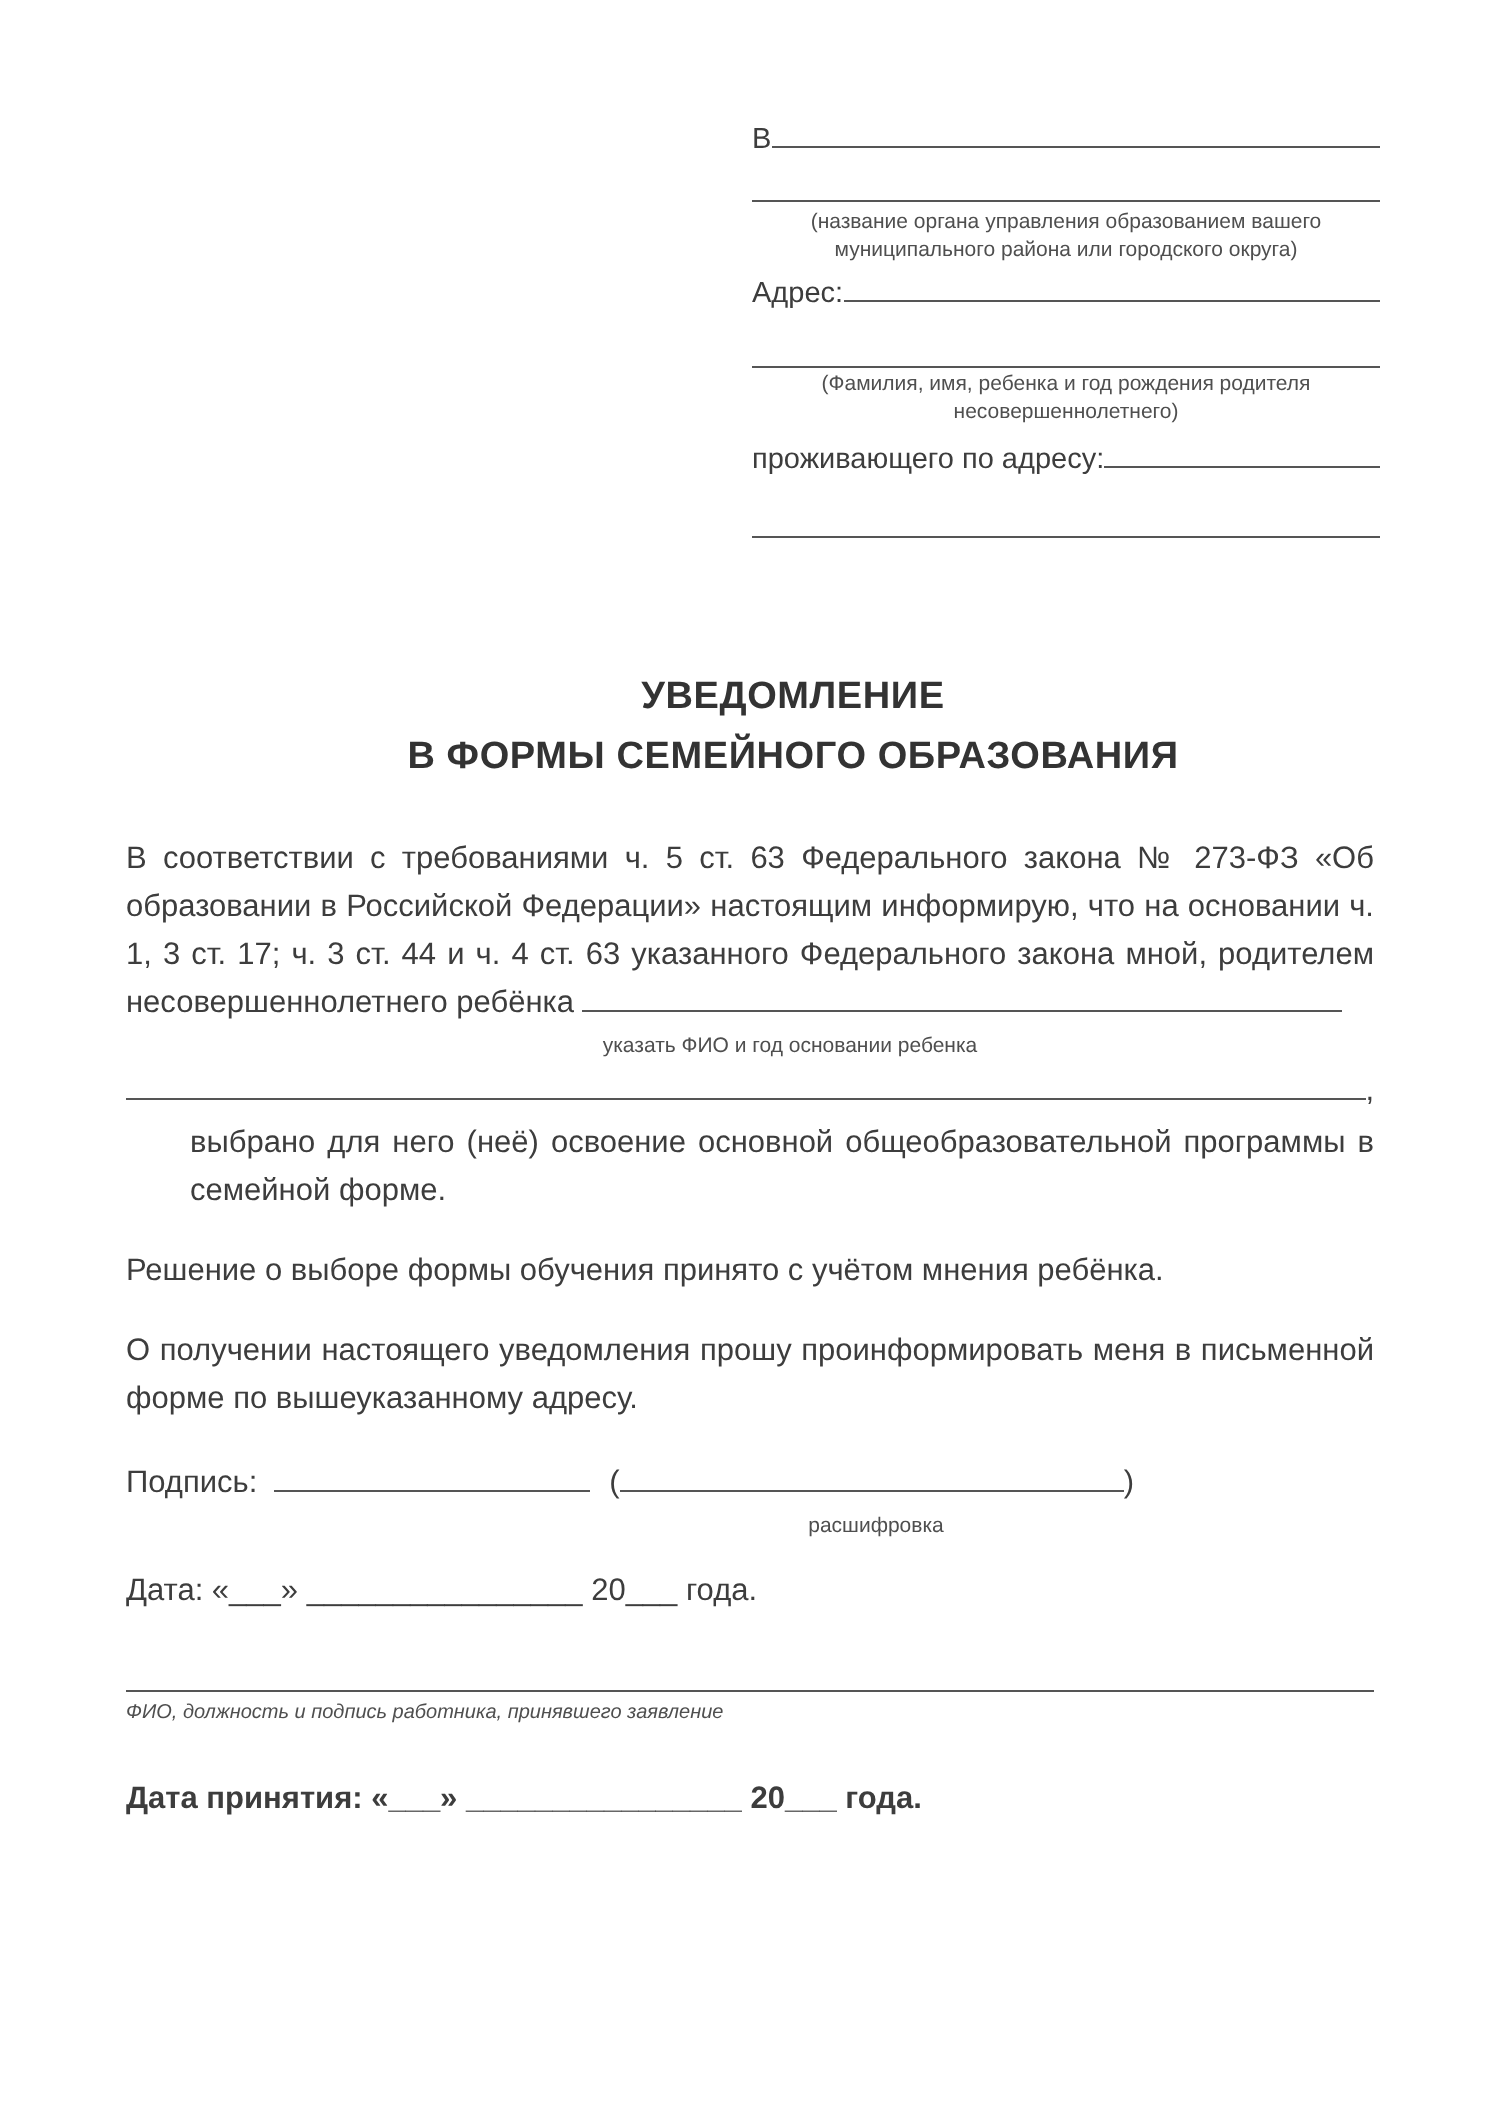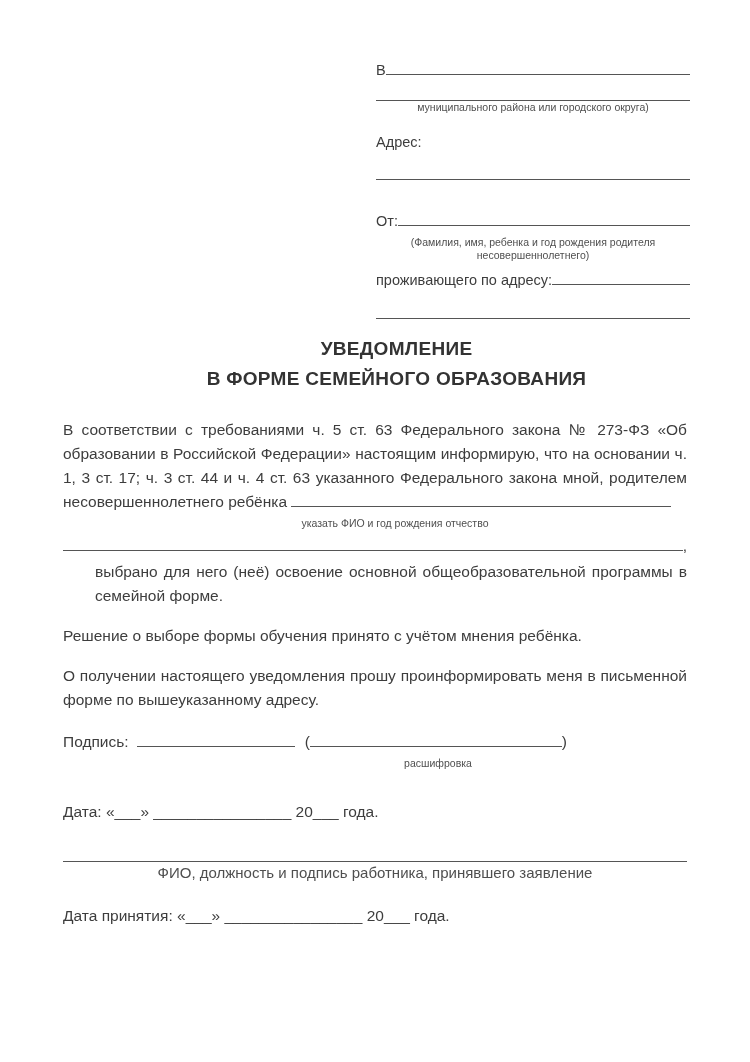--- a/index.html
+++ b/index.html
@@ -32,21 +32,21 @@
   .rule.r1 { height: 19px; }
   .rule.r2 { height: 24px; }
   .rule.r3 { height: 26px; }
   .caption {
     font-size: 10.5px;
     color: #4f4f4f;
     text-align: center;
     line-height: 13.5px;
   }
   .caption.mt { margin-top: 4px; }
-  .gap14 { margin-top: 14px; flex-direction: column; }
+  .gap14 { margin-top: 2px; }
   .gap28 { margin-top: 28px; }
   .gap4  { margin-top: 4px; }
   .gap2  { margin-top: 2px; }
 
   
   .title {
     text-align: center;
     font-weight: 700;
     font-size: 19px;
     line-height: 30px;
@@ -89,75 +89,73 @@
   .sig-blank2 { width: 252px; border-bottom: 1px solid #555; height: 2px; }
   .sig-caption {
     font-size: 10.5px;
     color: #4f4f4f;
     margin-left: 245px;
     width: 260px;
     text-align: center;
     line-height: 14px;
     margin-top: 2px;
   }
-  .date-row { margin-top: 30px; }
+  .date-row { margin-top: 14px; }
 
   
   .separator { height: 16px; border-bottom: 1px solid #555; margin-top: 22px; }
   .worker-caption {
-    font-size: 15px;
+    font-size: 10px;
     color: #4f4f4f;
-    text-align: center;
+    text-align: left;
     line-height: 14px;
     margin-top: 4px;
+    font-style: italic;
   }
-  .acceptance { margin-top: 24px; }
+  .acceptance { margin-top: 24px; font-weight: bold; }
 </style>
 </head>
 <body>
 
 <div class="page">
 
   <div class="header-block">
     <div class="h-row">
       <span class="lbl">В</span>
       <span class="line"></span>
     </div>
     <div class="rule r1"></div>
+    <div class="caption mt">(название органа управления образованием вашего</div>
     <div class="caption">муниципального района или городского округа)</div>
 
     <div class="h-row tall gap14">
       <span class="lbl">Адрес:</span>
       <span class="line"></span>
     </div>
     <div class="rule r2"></div>
 
-    <div class="h-row tall gap28">
-      <span class="lbl">От:</span>
-      <span class="line"></span>
-    </div>
     <div class="caption gap2">(Фамилия, имя, ребенка и год рождения родителя</div>
     <div class="caption">несовершеннолетнего)</div>
 
     <div class="h-row tall gap4">
       <span class="lbl">проживающего по адресу:</span>
       <span class="line"></span>
     </div>
     <div class="rule r3"></div>
   </div>
 
   <div class="title">
     <div>УВЕДОМЛЕНИЕ</div>
-    <div>В ФОРМЕ СЕМЕЙНОГО ОБРАЗОВАНИЯ</div>
+    <div>В ФОРМЫ СЕМЕЙНОГО ОБРАЗОВАНИЯ</div>
   </div>
 
   <div class="content">
 
     <p class="para"><span>В соответствии с требованиями ч. 5 ст. 63 Федерального закона № 273-ФЗ «Об образовании в Российской Федерации» настоящим информирую, что на основании ч. 1, 3 ст. 17;  ч. 3 ст. 44 и ч. 4 ст. 63 указанного Федерального закона мной, родителем несовершеннолетнего ребёнка</span> <span class="inline-blank"></span></p>
-    <div class="child-caption">указать ФИО и год рождения отчество</div>
+    <div class="child-caption">указать ФИО и год основании ребенка</div>
 
     <div class="comma-row">
       <span class="line"></span>
       <span>,</span>
     </div>
 
     <p class="para p-chosen">выбрано для него (неё) освоение основной общеобразовательной программы в семейной форме.</p>
 
     <p class="para p-decision">Решение о выборе формы обучения принято с учётом мнения ребёнка.</p>
 

